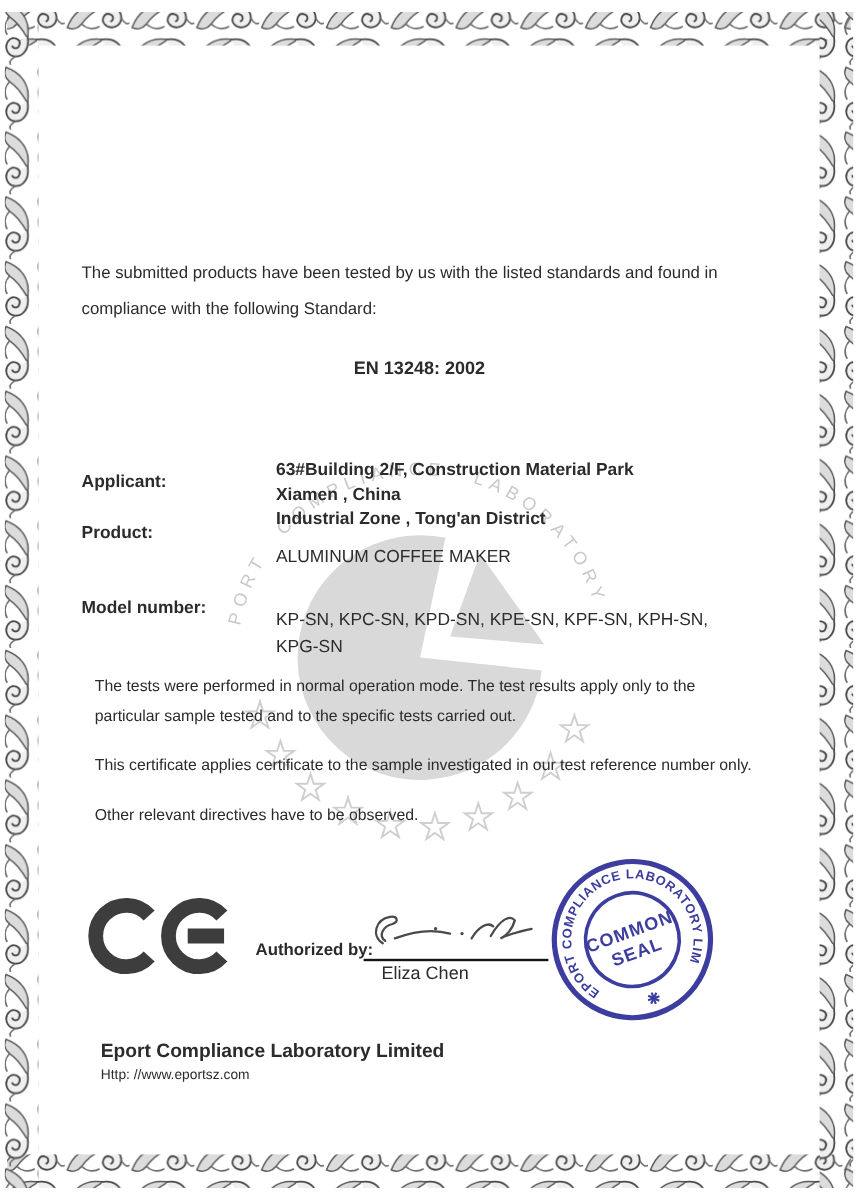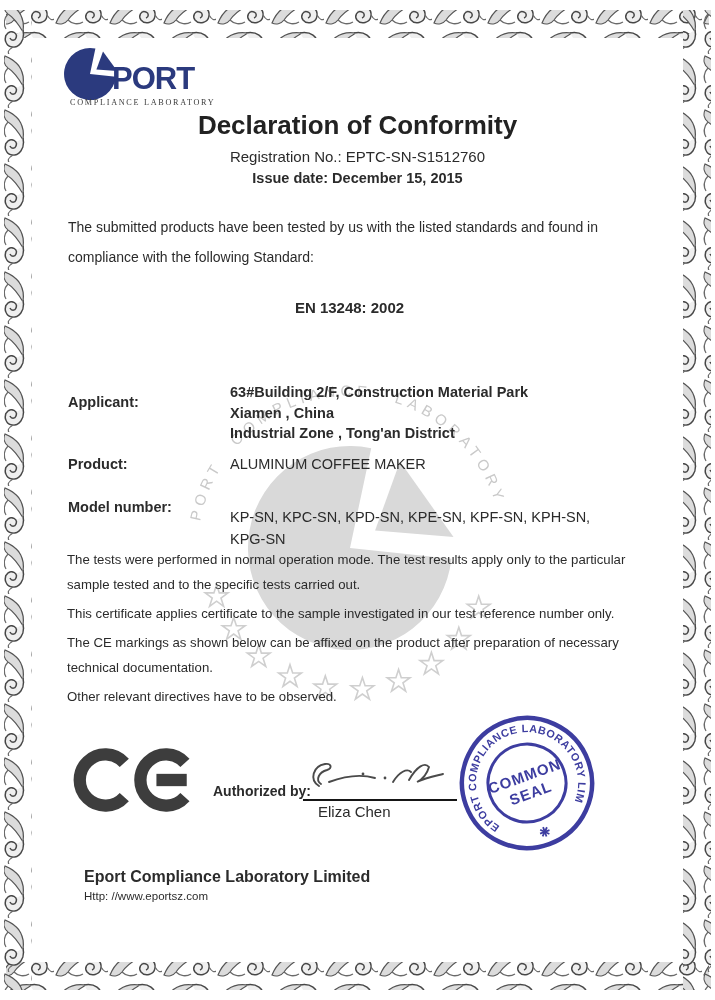--- a/index.html
+++ b/index.html
@@ -42,27 +42,27 @@
   .reg{font-size:15px;margin-top:7px;}
   .issue{font-size:14.5px;font-weight:bold;margin-top:5px;}
 
   .intro{left:68px;top:212px;width:578px;font-size:14px;line-height:30px;}
   .standard{left:0;top:299px;width:699px;text-align:center;font-size:15px;font-weight:bold;}
 
   .field-label{font-weight:bold;font-size:14.5px;left:68px;}
   .field-value{left:230px;width:345px;font-size:14.5px;}
   .lab-applicant{top:394px;}
   .val-applicant{top:382px;font-weight:bold;line-height:20.5px;}
-  .lab-product{top:456px;}
+  .lab-product{top:436px;}
   .val-product{top:456px;}
   .lab-model{top:499px;}
   .val-model{top:487px;line-height:21.5px;width:420px;margin-top:20px;}
 
   .notes{left:63px;top:543px;width:590px;font-size:13.2px;line-height:25px;}
-  .notes p{margin:4px;}
+  .notes p{margin:16px;}
 
   .ce{left:73px;top:744px;}
   .ce-stroke{fill:none;stroke:var(--ce-gray);stroke-width:13;}
   .auth-label{left:213px;top:783px;font-size:14px;font-weight:bold;}
   .sig{left:305px;top:752px;}
   .sig-stroke{fill:none;stroke:#4a4a4a;stroke-width:1.9;stroke-linecap:round;}
   .sig-dot{fill:#4a4a4a;}
   .sig-line{left:303px;top:799px;width:154px;height:2px;background:#161616;}
   .auth-name{left:318px;top:803px;width:125px;font-size:15px;}
 
@@ -120,36 +120,21 @@
         <path class="b-tail" d="M47 15 C50 20 52 21 56 18"></path>
         <path class="b-tail" d="M14 20 C18 24 24 25 29 22"></path>
       </pattern>
     </defs>
     <rect x="6" y="10" width="703" height="28" fill="url(#scrollH)"></rect>
     <rect x="6" y="962" width="703" height="28" fill="url(#scrollH)"></rect>
     <rect x="4" y="10" width="28" height="980" fill="url(#scrollV)"></rect>
     <rect x="683" y="10" width="28" height="980" fill="url(#scrollV)"></rect>
   </svg>
 
-  <div class="abs logo">
-    <svg width="190" height="66" viewBox="0 0 190 66">
-      <g>
-        <path class="logo-mark" d="M28 30 L33.4 4.6 A26 26 0 1 0 53.9 32.7 Z"></path>
-        <path class="logo-mark" d="M34.4 25.5 L55.2 27.1 L41 7.5 Z"></path>
-      </g>
-      <text class="logo-brand" x="50" y="45">PORT</text>
-      <text class="logo-sub" x="8" y="61">COMPLIANCE LABORATORY</text>
-    </svg>
-  </div>
-
-  <div class="abs header">
-    <h1 class="title">Declaration of Conformity</h1>
-    <div class="reg">Registration No.: EPTC-SN-S1512760</div>
-    <div class="issue">Issue date: December 15, 2015</div>
-  </div>
+
 
   <div class="abs intro">The submitted products have been tested by us with the listed standards and found in compliance with the following Standard:</div>
 
   <div class="abs standard">EN 13248: 2002</div>
 
   <div class="abs field-label lab-applicant">Applicant:</div>
   <div class="abs field-value val-applicant">
     <div>63#Building 2/F, Construction Material Park</div>
     <div>Xiamen , China</div>
     <div>Industrial Zone , Tong'an District</div>
@@ -160,21 +145,20 @@
 
   <div class="abs field-label lab-model">Model number:</div>
   <div class="abs field-value val-model">
     <div>KP-SN, KPC-SN, KPD-SN, KPE-SN, KPF-SN, KPH-SN,</div>
     <div>KPG-SN</div>
   </div>
 
   <div class="abs notes">
     <p>The tests were performed in normal operation mode. The test results apply only to the particular sample tested and to the specific tests carried out.</p>
     <p>This certificate applies certificate to the sample investigated in our test reference number only.</p>
-    <p>The CE markings as shown below can be affixed on the product after preparation of necessary technical documentation.</p>
     <p>Other relevant directives have to be observed.</p>
   </div>
 
   <svg class="abs ce" width="128" height="72" viewBox="0 0 135 76">
     <path class="ce-stroke" d="M 54.1 19.9 A 27 27 0 1 0 54.1 56.1"></path>
     <path class="ce-stroke" d="M 118.1 19.9 A 27 27 0 1 0 118.1 56.1"></path>
     <path class="ce-stroke" d="M 88 38 L 120 38"></path>
   </svg>
 
   <div class="abs auth-label">Authorized by:</div>

